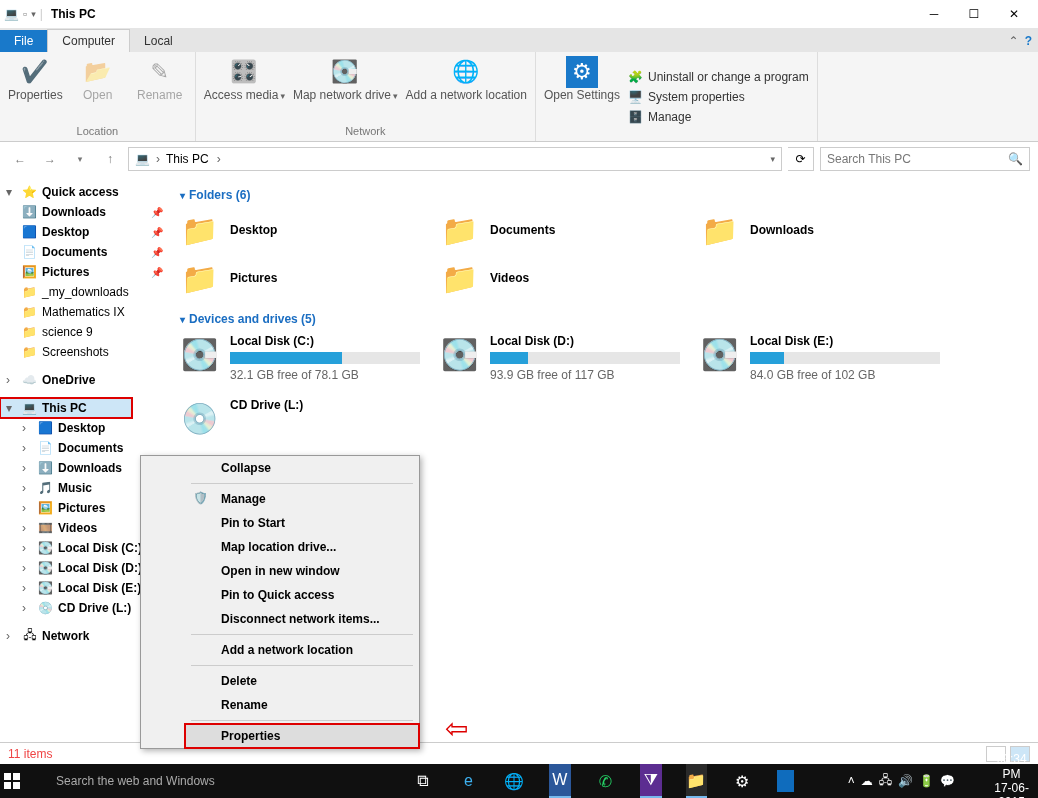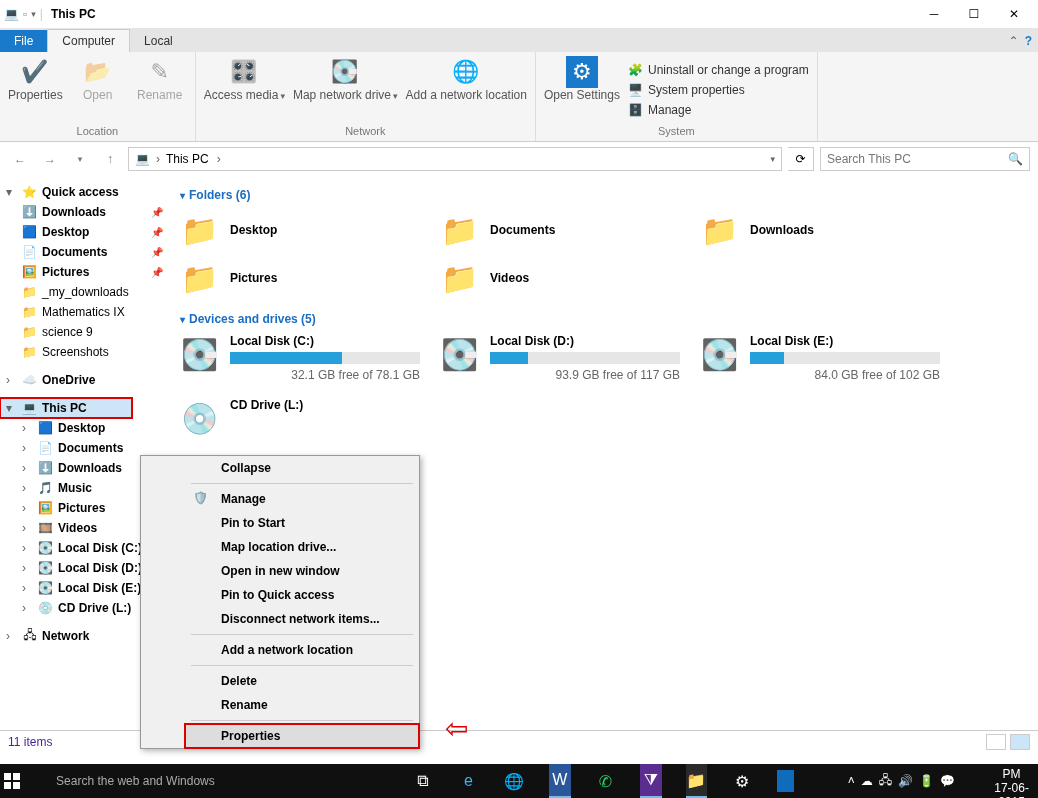--- a/index.html
+++ b/index.html
@@ -45,28 +45,28 @@
 .folder-item { width:240px; display:flex; align-items:center; gap:10px; }
 .folder-item .ic { width:40px; height:40px; display:flex; align-items:center; justify-content:center; font-size:30px; }
 .folder-item .name { font-weight:600; }
 .drives { display:flex; flex-wrap:wrap; gap:16px 20px; margin-top:8px; }
 .drive { width:240px; display:flex; gap:10px; }
 .drive .ic { width:40px; height:40px; display:flex; align-items:center; justify-content:center; font-size:30px; }
 .drive .info { flex:1; }
 .drive .name { font-weight:600; }
 .drive .bar { height:12px; background:#e6e6e6; margin:4px 0; position:relative; }
 .drive .bar .fill { position:absolute; top:0; left:0; bottom:0; background:#26a0da; }
-.drive .free { color:#666;text-align:right; }
+.drive .free { color:#666; }
 .ctxmenu { position:absolute; left:140px; top:455px; width:280px; background:#f0f0f0; border:1px solid #999; box-shadow:2px 2px 6px rgba(0,0,0,0.3); z-index:50;padding-left:44px; }
 .ctxmenu .item { padding:5px 10px 5px 36px; position:relative; }
 .ctxmenu .item .ic { position:absolute; left:8px; top:4px; width:16px; height:16px; }
 .ctxmenu .sep { height:1px; background:#ccc; margin:3px 6px; }
 .ctxmenu .item.boxed { outline:2px solid #d00; outline-offset:-1px; background:#ddd; }
 .arrow-annot { position:absolute; left:445px; top:712px; color:#d00; font-size:28px; z-index:60; }
-.status { position:absolute; left:0; bottom:46px; height:22px; width:100%; border-top:1px solid #ccc; display:flex; align-items:center; padding:0 8px; color:#4c1d95; }
+.status { position:absolute; left:0; bottom:34px; height:22px; width:100%; border-top:1px solid #ccc; display:flex; align-items:center; padding:0 8px; color:#ef4444; }
 .status .spacer { flex:1; }
 .status .viewbtn { width:20px; height:16px; border:1px solid #ccc; margin-left:4px; }
 .taskbar { position:absolute; left:0; bottom:0; height:34px; width:100%; background:#101010; display:flex; align-items:center; color:#fff;gap:24px; }
 .taskbar .start { width:40px; display:flex; align-items:center; justify-content:center; }
 .taskbar .search { flex:0 0 340px; color:#aaa; padding-left:8px; }
 .taskbar .tbtn { width:36px; height:34px; display:flex; align-items:center; justify-content:center; font-size:16px; }
 .taskbar .tbtn.active { border-bottom:2px solid #76b9ed; background:#2a2a2a; }
 .taskbar .spacer { flex:1; }
 .taskbar .tray { display:flex; align-items:center; gap:6px; padding:0 6px; font-size:11px; }
 .taskbar .clock { text-align:center; line-height:1.2; padding:0 8px; }
@@ -148,21 +148,20 @@
         <div class="smallrow">
             <span class="ic">🖥️</span>
             <span>System properties</span>
           </div>
         <div class="smallrow">
             <span class="ic">🗄️</span>
             <span>Manage</span>
           </div>
       </div>
     </div>
-    <div class="glabel">System</div>
   </div>
 </div>
 
 <div class="addrbar">
   <div class="navbtn">←</div>
   <div class="navbtn">→</div>
   <div class="navbtn" style="font-size:9px">▾</div>
   <div class="navbtn">↑</div>
   <div class="addrbox">
     <span>💻</span>

